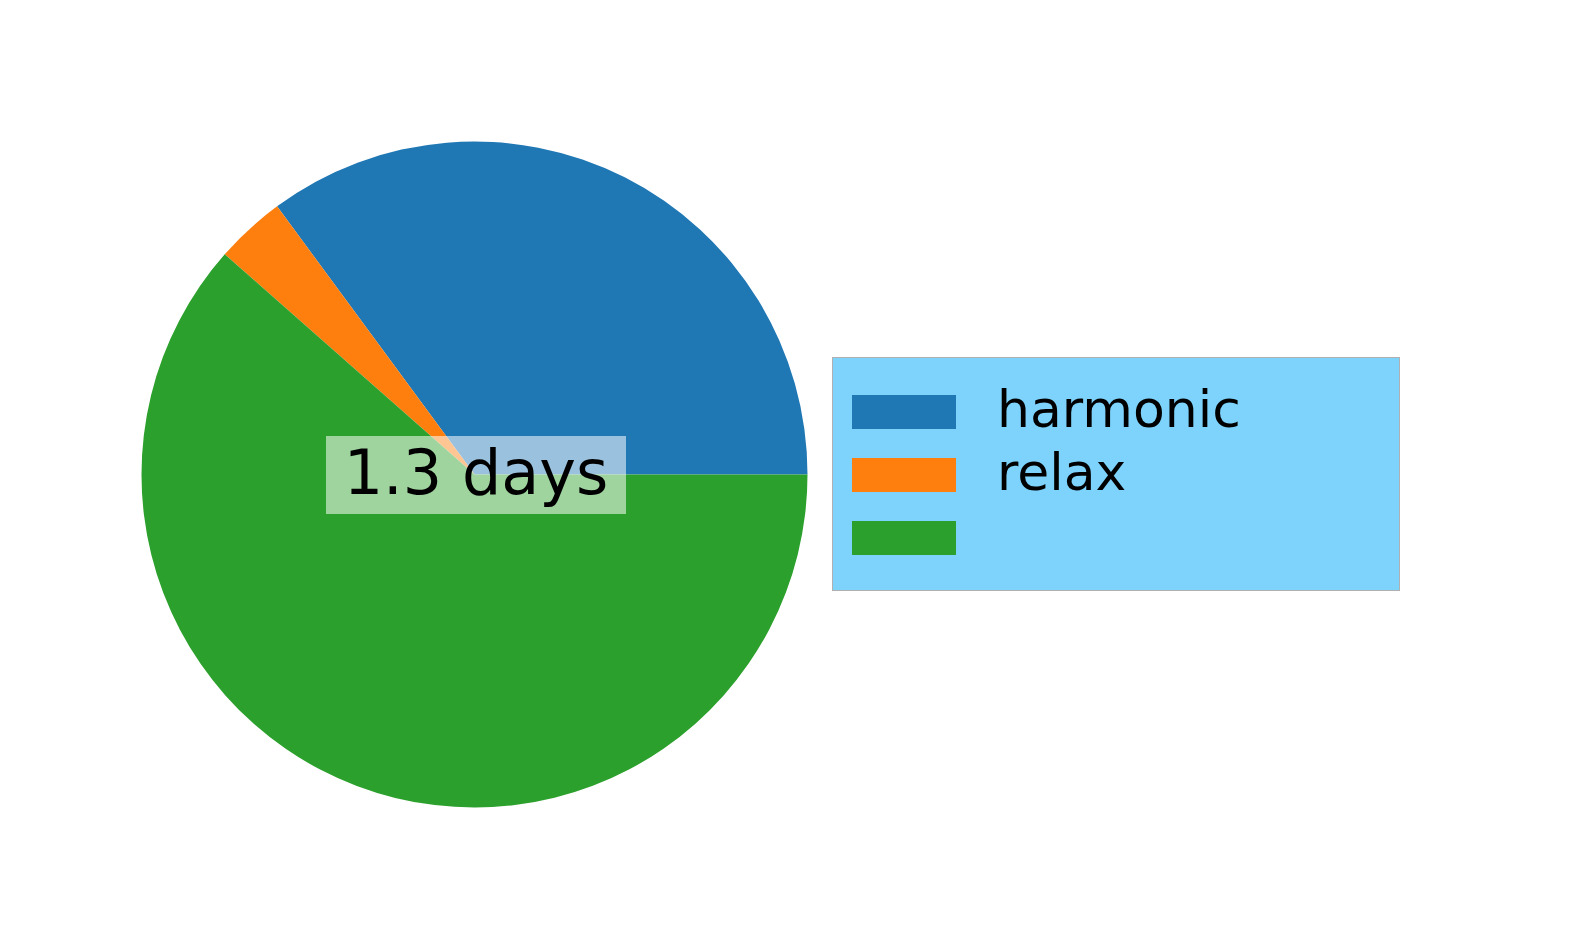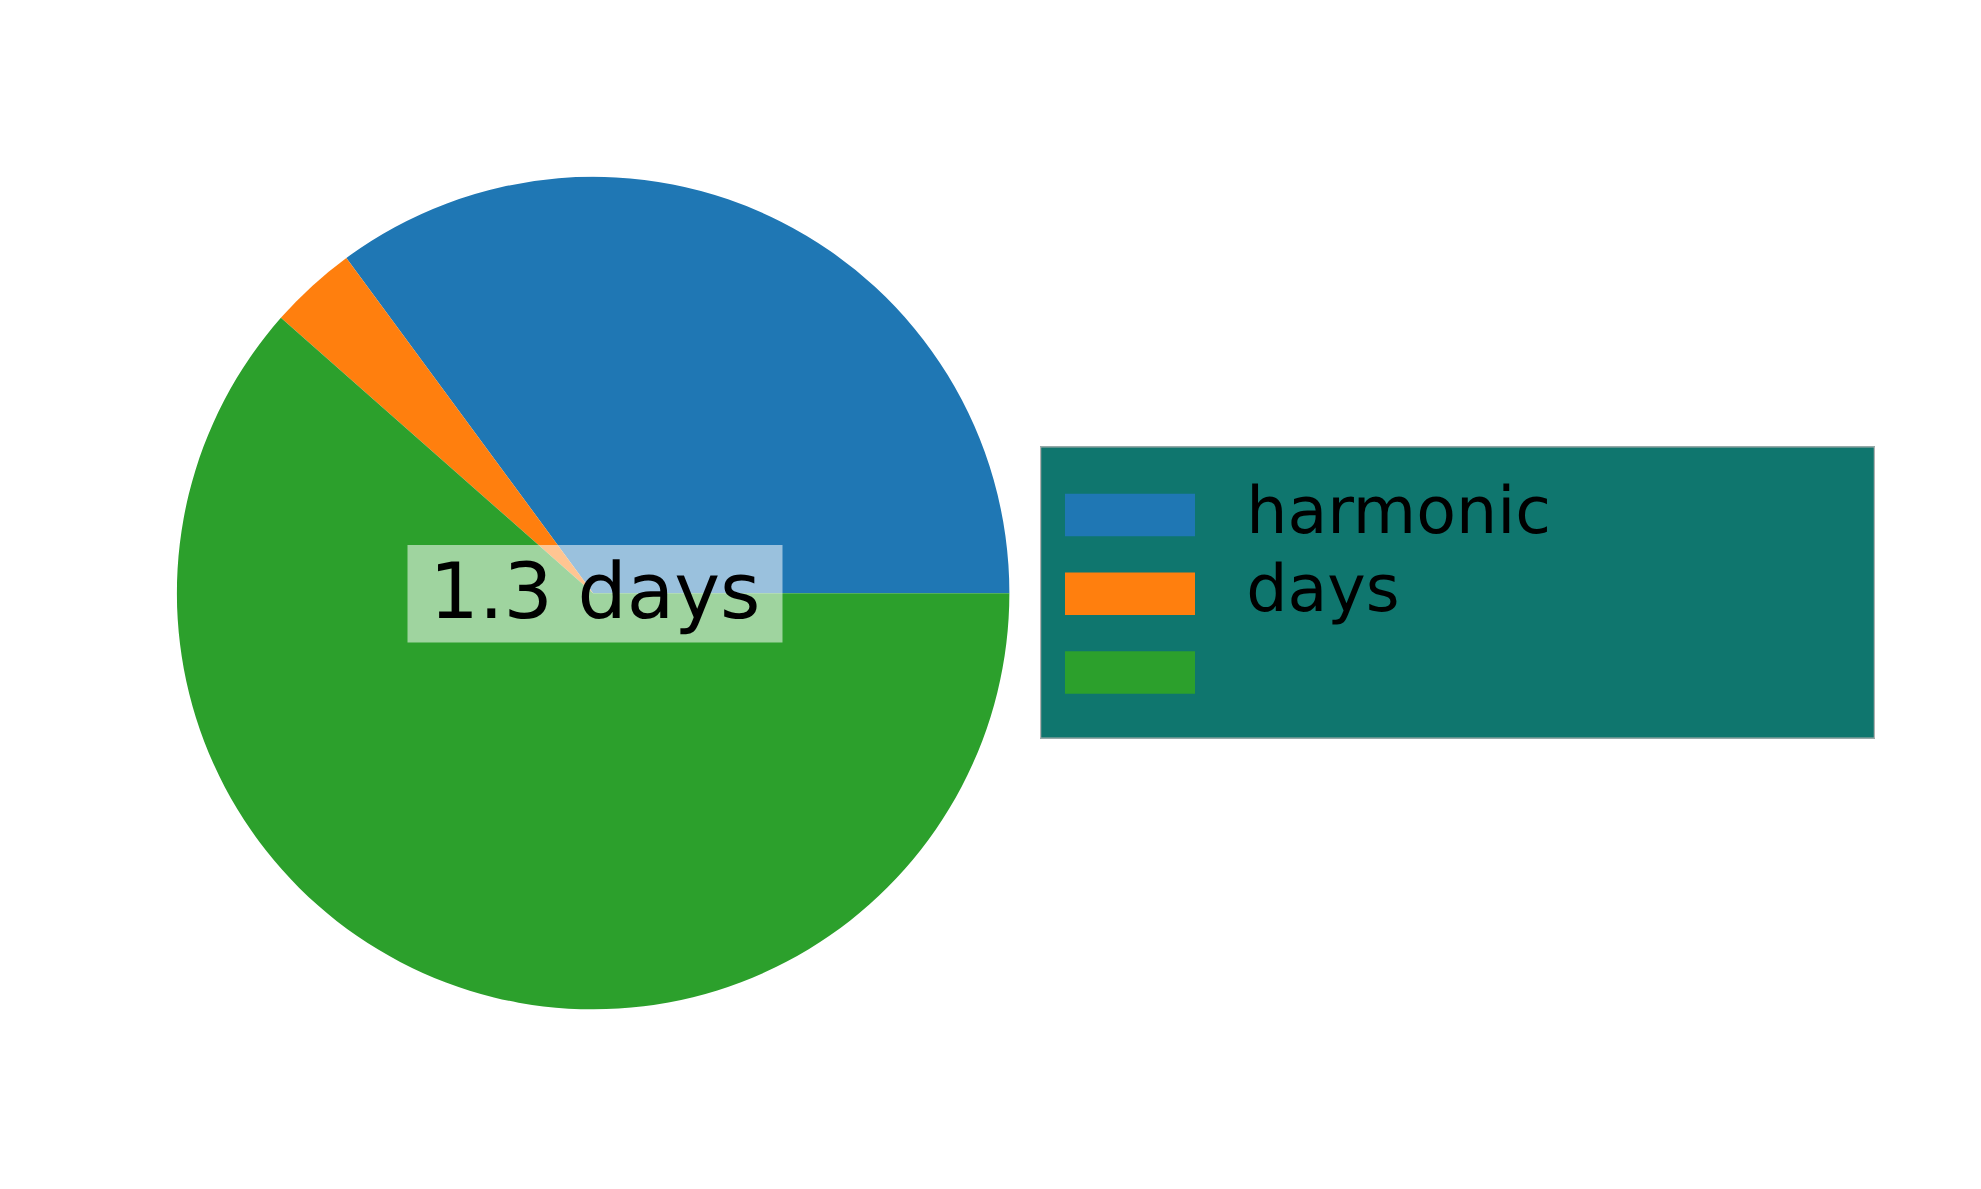--- a/index.html
+++ b/index.html
@@ -57,24 +57,24 @@
     color: #000000;
     white-space: nowrap;
     letter-spacing: 0px;
     padding-bottom: 4px;
   }
   
   #legend {
     position: absolute;
     left: 832px;
     top: 357px;
-    width: 668px;
+    width: 568px;
     height: 234px;
     border: 1.6px solid #b0b0b0;
-    background: #0f766e;
+    background: #7dd3fc;
     box-sizing: border-box;
     padding: 22px 0 0 19px;
   }
   .legend-row {
     display: flex;
     align-items: center;
     height: 63px;
   }
   .legend-swatch {
     width: 104px;
@@ -112,21 +112,21 @@
 
   <div id="legend">
 
     <div class="legend-row">
       <span class="legend-swatch" style="background:#1f77b4"></span>
       <span class="legend-label">harmonic</span>
     </div>
 
     <div class="legend-row">
       <span class="legend-swatch" style="background:#ff7f0e"></span>
-      <span class="legend-label">days</span>
+      <span class="legend-label">relax</span>
     </div>
 
     <div class="legend-row">
       <span class="legend-swatch" style="background:#2ca02c"></span>
     </div>
 
   </div>
 
 </div>
 

